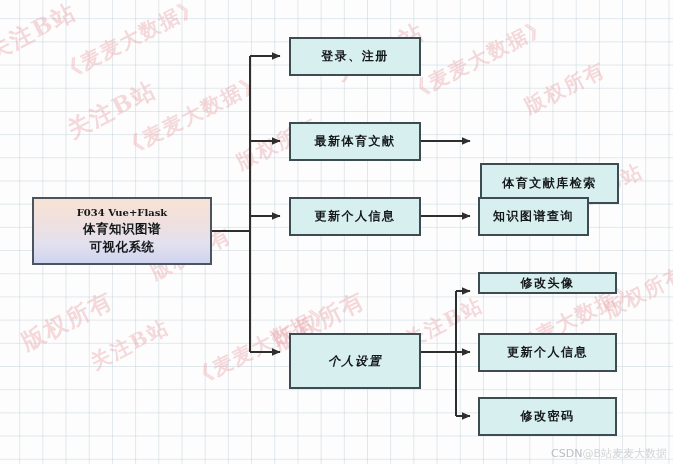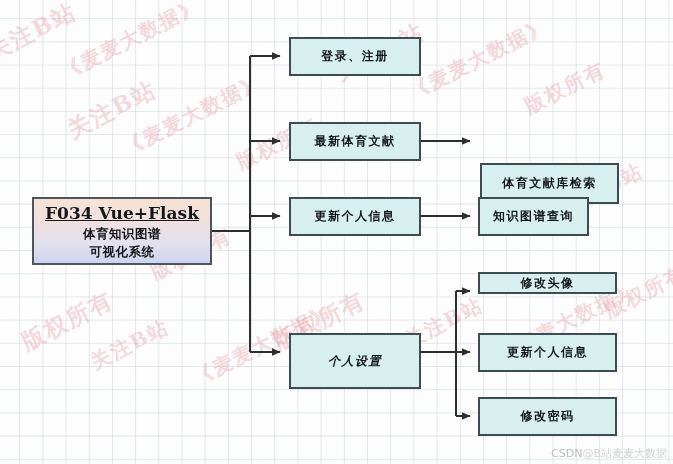--- a/index.html
+++ b/index.html
@@ -55,21 +55,21 @@
   }
   .node.root{
     background:linear-gradient(to bottom,#f7e3d4 0%,#efe0e0 38%,#e2e0ef 72%,#ced3ee 100%);
     border:2px solid #4a5560;
     font-size:12.5px;
     letter-spacing:.5px;
     line-height:1.45;
     flex-direction:column;
     justify-content:center;
   }
-  .node.root .line1{font-size:17px;letter-spacing:0;text-decoration:underline;}
+  .node.root .line1{font-size:10px;letter-spacing:0;}
   .credit{
     position:absolute;
     right:6px;bottom:3px;
     font-size:11px;
     color:#b9bfc4;
     font-family:"DejaVu Sans","Liberation Sans",sans-serif;
     letter-spacing:0px;
     white-space:nowrap;
     user-select:none;
   }

